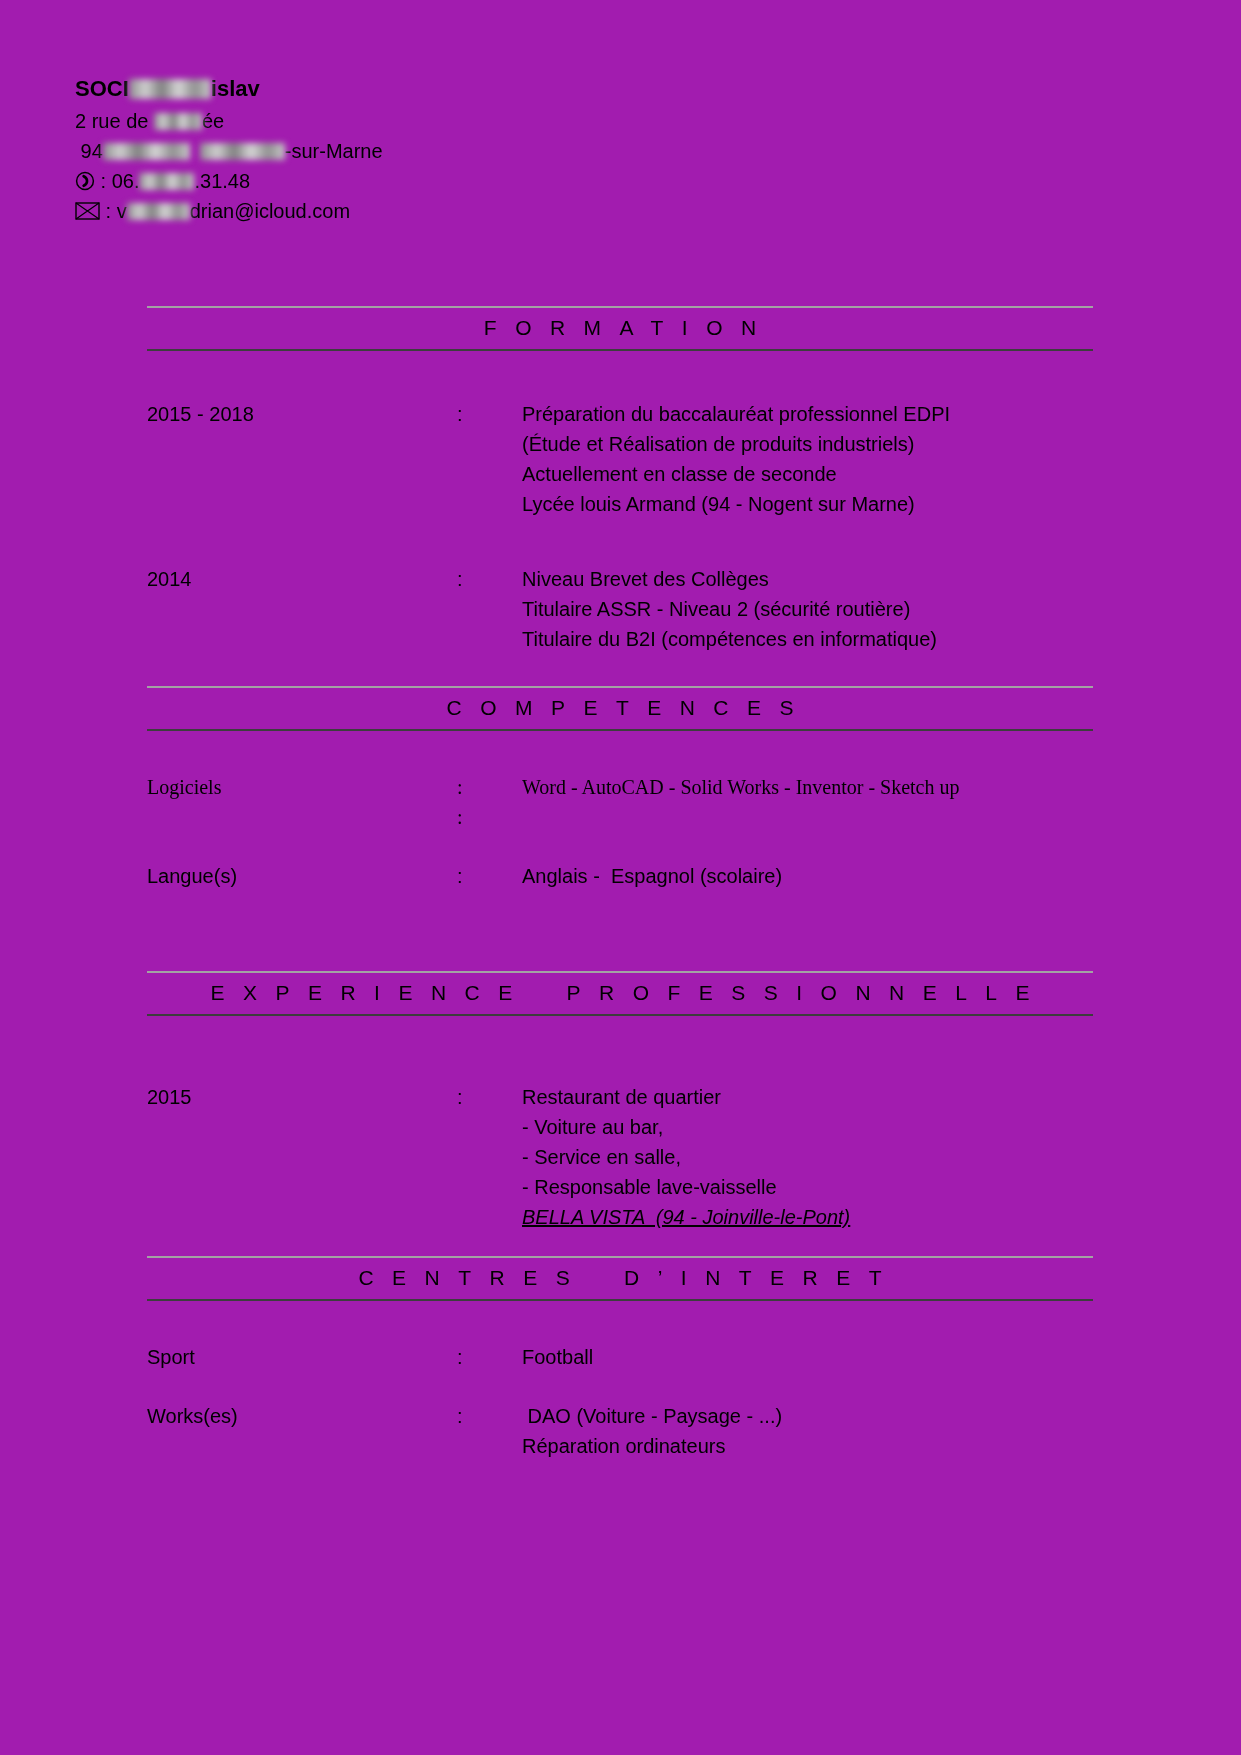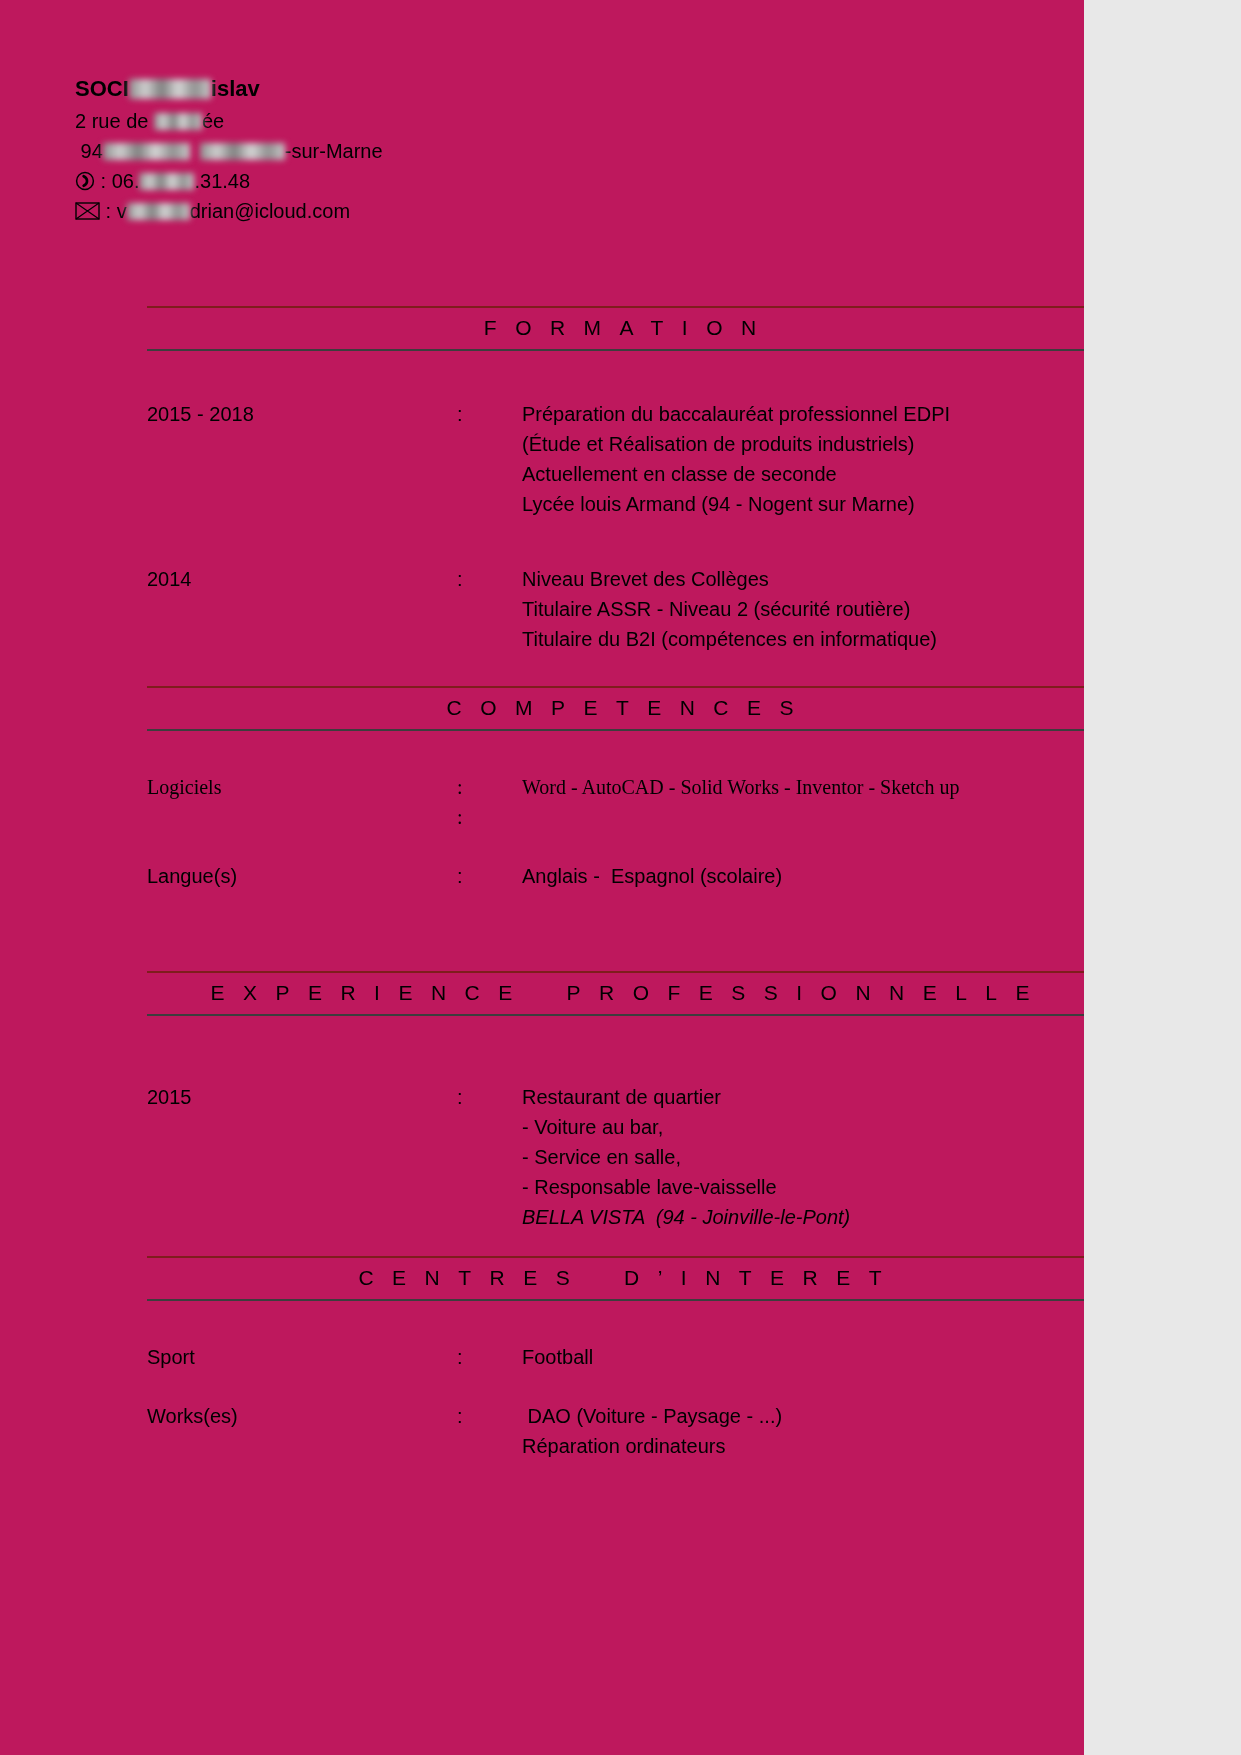--- a/index.html
+++ b/index.html
@@ -1,19 +1,19 @@
 <!DOCTYPE html>
 <html><head>
 <meta charset="utf-8">
 <style>
   html,body { margin:0; padding:0; background:#e8e8e8; }
   .page {
     position:relative;
-    width:1084px; height:1755px;
-    background:#be185d;
+    width:1241px; height:1755px;
+    background:#a21caf;
     font-family:"Liberation Sans", sans-serif;
     color:#000;
     overflow:hidden;
   }
   
   .doc-header { position:absolute; left:75px; top:72px; }
   .hline { display:flex; align-items:center; font-size:20px; line-height:30px; white-space:pre; }
   .hline.name { font-size:22px; font-weight:bold; line-height:34px; }
   .hline span { white-space:pre; }
   .blur {
@@ -24,35 +24,35 @@
   .blur.name-b  { width:82px; height:20px; }
   .blur.addr1-b { width:48px; }
   .blur.addr2-b1{ width:87px; }
   .blur.addr2-b2{ width:85px; margin-left:10px; }
   .blur.phone-b { width:55px; }
   .blur.email-b { width:63px; }
   .cicon { flex:0 0 auto; display:inline-block; }
   
   .sec-heading {
     position:absolute; left:147px; width:946px;
-    border-top:2px solid #7f1d1d; border-bottom:2px solid #3d3d3d;
+    border-top:2px solid #a3a3a3; border-bottom:2px solid #3d3d3d;
     text-align:center; font-size:21px; padding:8px 0 9px 0;
     letter-spacing:0.88em; word-spacing:0.55em; text-indent:0.88em;
     white-space:nowrap;
   }
   .row {
     position:absolute; left:147px; width:950px;
     display:grid; grid-template-columns:310px 65px 1fr;
     font-size:20px; line-height:30px;
   }
   .row .label { white-space:pre; }
   .row .colon div { line-height:30px; }
   .row .content div { white-space:pre-wrap; }
   .b { font-weight:normal; }
-  .i { font-style:italic; }
+  .i { font-style:italic;text-decoration:underline; }
 </style>
 </head>
 <body>
 
 <div class="page">
 
   <div class="doc-header">
     <div class="hline name">
       <span>SOCI</span><span class="blur name-b"></span><span>islav</span>
     </div>

